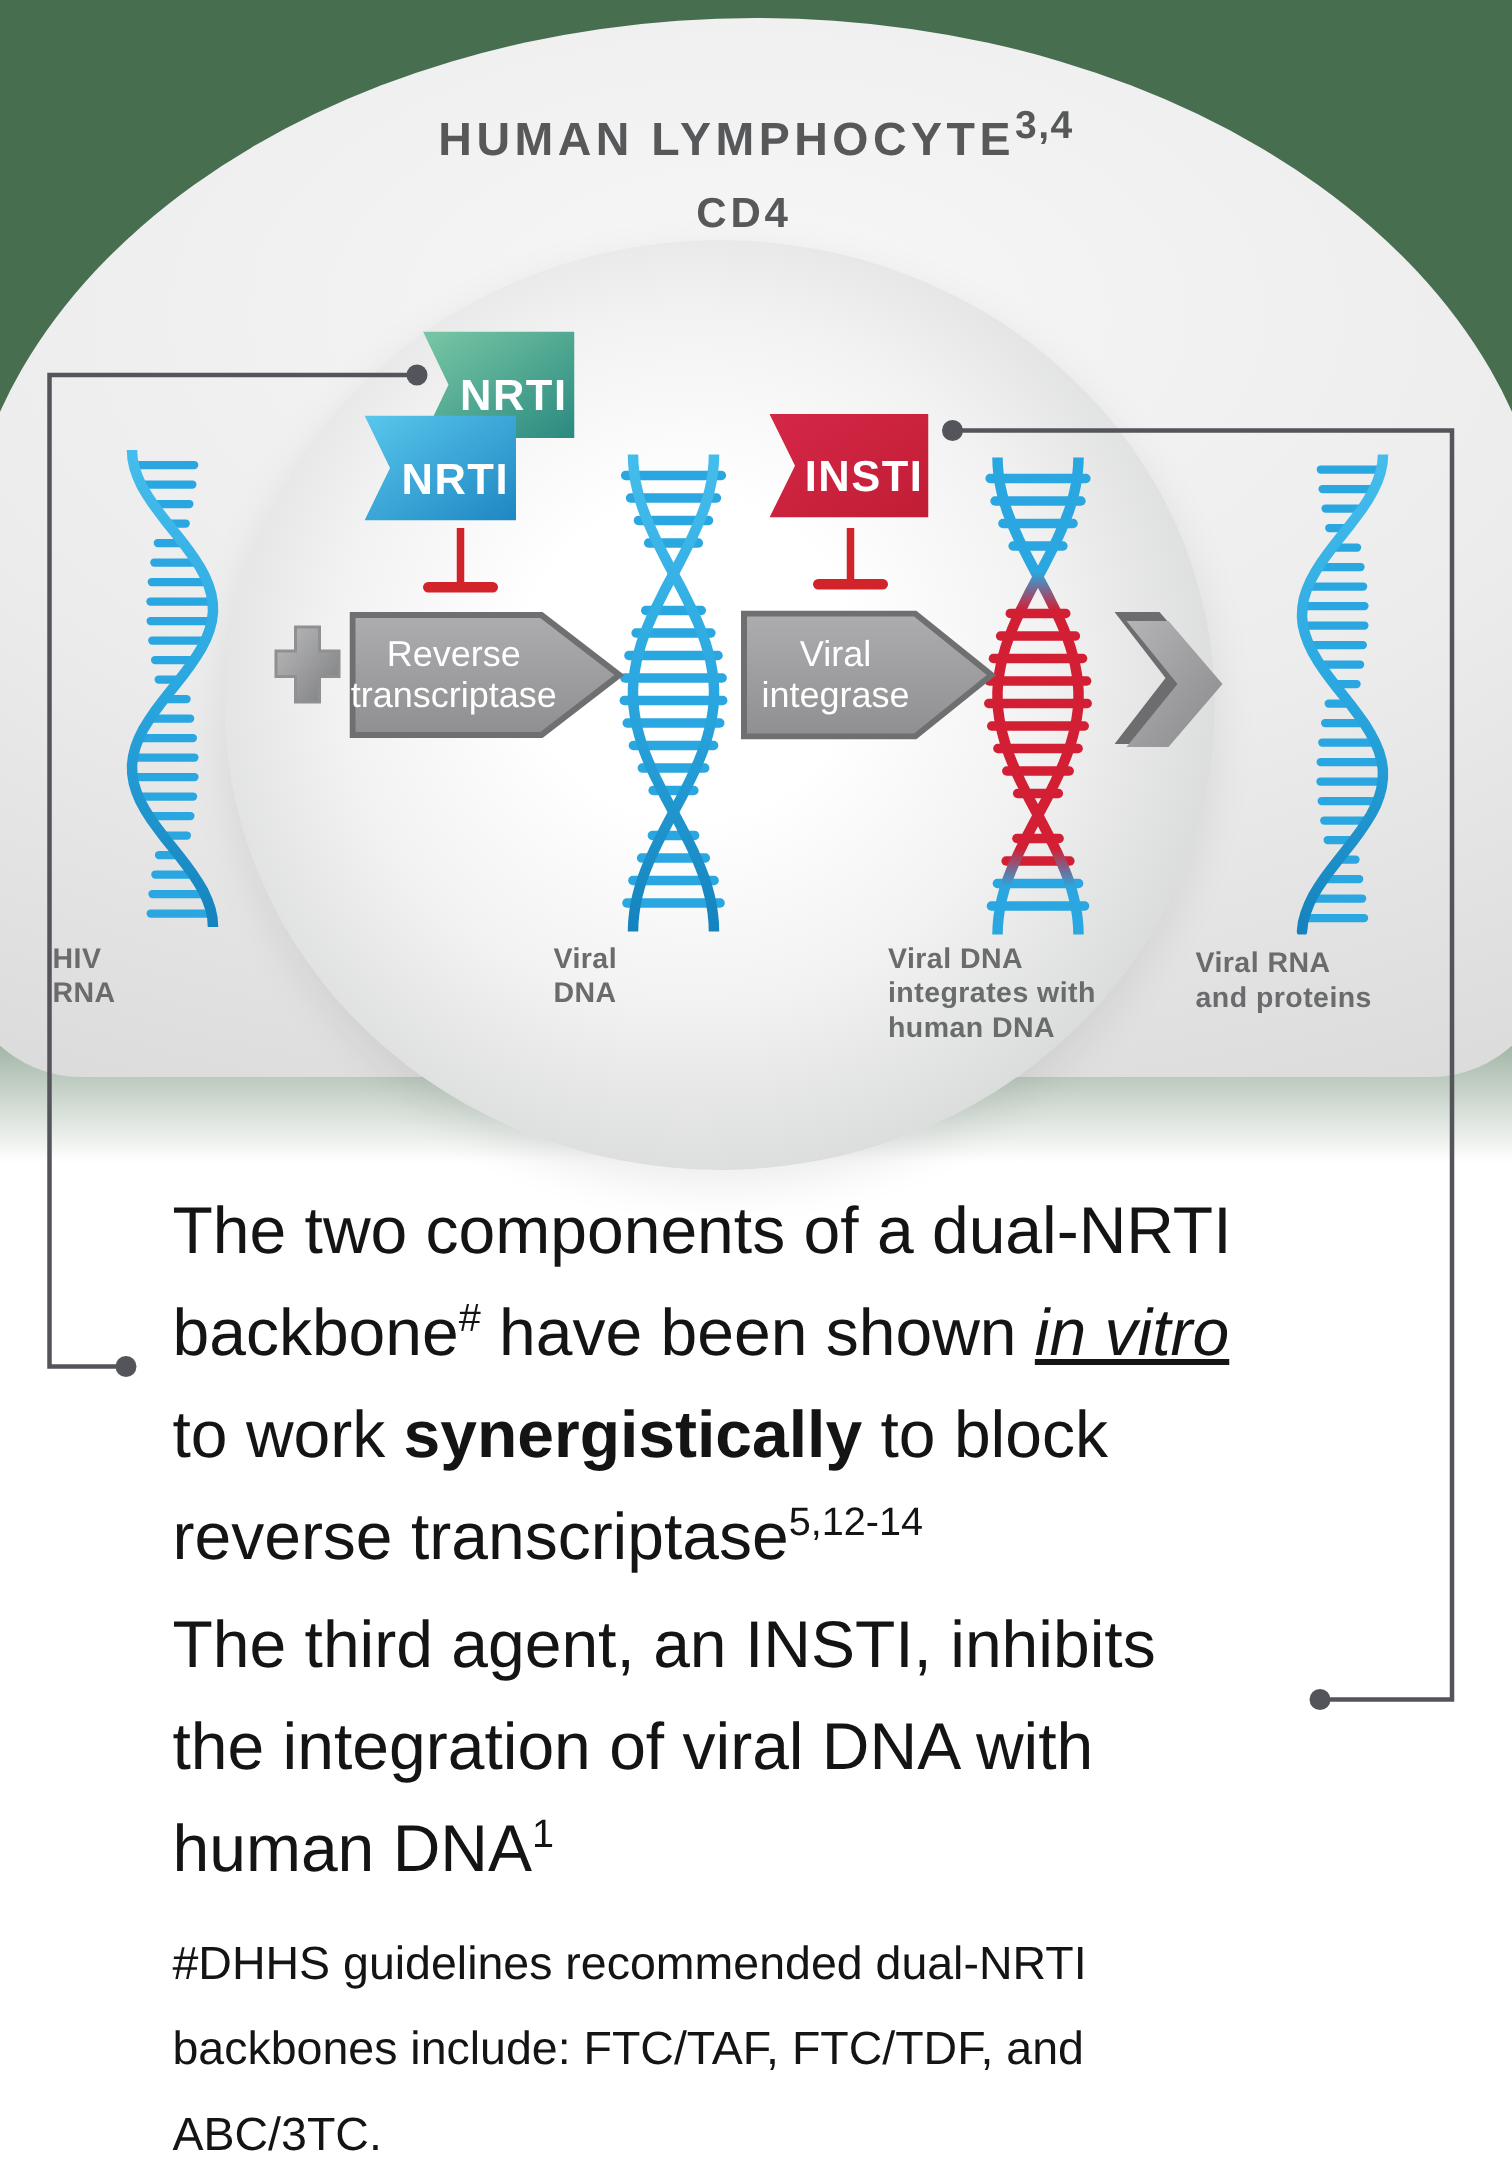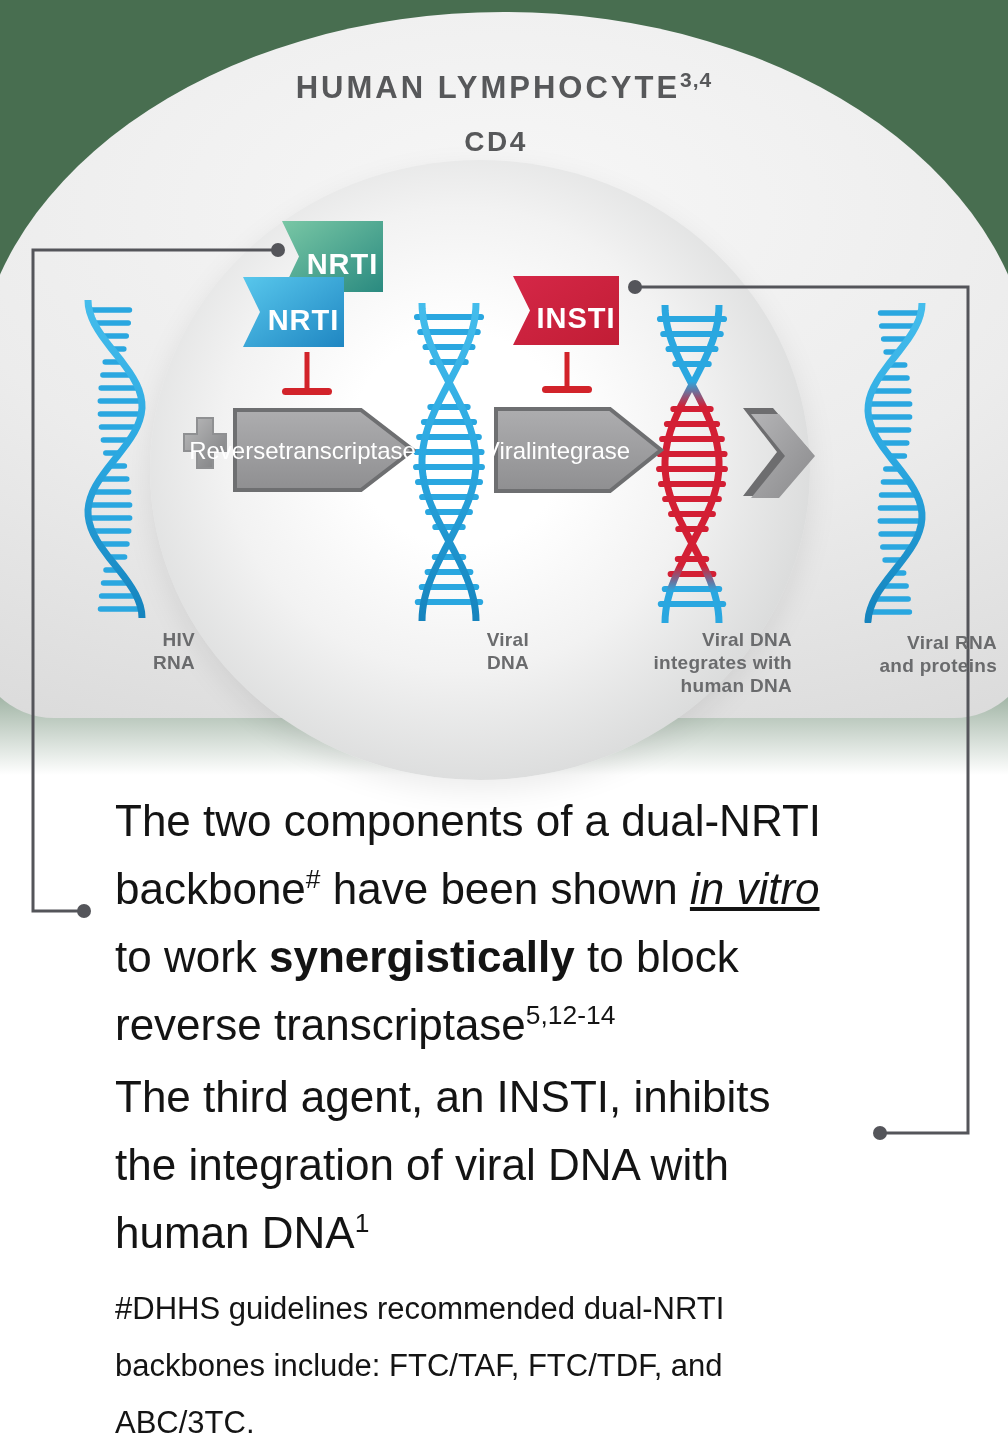--- a/index.html
+++ b/index.html
@@ -22,34 +22,34 @@
   .inner-cell{
     position:absolute;left:150px;top:160px;width:660px;height:620px;border-radius:50%;
     background:radial-gradient(ellipse at 47% 45%,#ffffff 22%,#f2f2f2 48%,#dadbdb 74%,#b2b4b5 100%);
     box-shadow:0 10px 30px rgba(0,0,0,0.08);
   }
   
   .cell-title{
     position:absolute;left:0;top:68px;width:1008px;text-align:center;
     font-size:31px;font-weight:600;letter-spacing:3px;color:#57585a;
   }
-  .cell-title .sup{font-size:21px;letter-spacing:1px;vertical-align:super;}
+  .cell-title .sup{font-size:26px;letter-spacing:1px;vertical-align:super;}
   .cd4-label{
     position:absolute;left:0;top:126px;width:992px;text-align:center;
     font-size:28px;font-weight:600;letter-spacing:2.5px;color:#57585a;
   }
   
   .helix-svg{position:absolute;}
   #helix-hiv-rna{left:73px;top:300px;}
   #helix-viral-dna{left:407px;top:303px;}
   #helix-integrated{left:650px;top:305px;}
   #helix-viral-rna{left:853px;top:303px;}
   
   .stage-label{
-    position:absolute;text-align:right;font-size:19px;font-weight:700;
+    position:absolute;text-align:left;font-size:19px;font-weight:700;
     color:#6a6b6d;line-height:23px;letter-spacing:0.3px;
   }
   #label-hiv-rna{left:35px;top:628px;width:160px;}
   #label-viral-dna{left:369px;top:628px;width:160px;}
   #label-integrated{left:592px;top:628px;width:200px;}
   #label-viral-rna{left:797px;top:631px;width:200px;}
   
   .flag{position:absolute;}
   .flag svg{position:absolute;left:0;top:0;}
   .flag-label{
@@ -62,21 +62,21 @@
   #flag-insti{left:513px;top:276px;width:106px;height:69px;}
   
   .inhibit{position:absolute;}
   #inhibit-rt{left:281px;top:350px;}
   #inhibit-in{left:541px;top:350px;}
   
   .process-arrow{position:absolute;}
   .process-arrow svg{position:absolute;left:0;top:0;}
   .process-arrow .arrow-text{
     position:absolute;left:0;top:0;bottom:0;right:44px;
-    display:flex;flex-direction:row;align-items:center;justify-content:center;
+    display:flex;flex-direction:column;align-items:center;justify-content:center;
     color:#ffffff;font-size:24px;font-weight:500;line-height:27px;text-align:center;
   }
   #rt-arrow{left:233px;top:408px;width:183px;height:84px;}
   #vi-arrow{left:494px;top:407px;width:170px;height:86px;}
   
   #plus-sign{position:absolute;left:182px;top:416px;}
   #chevron{position:absolute;left:743px;top:406px;}
   
   #connectors{position:absolute;left:0;top:0;pointer-events:none;}
   

